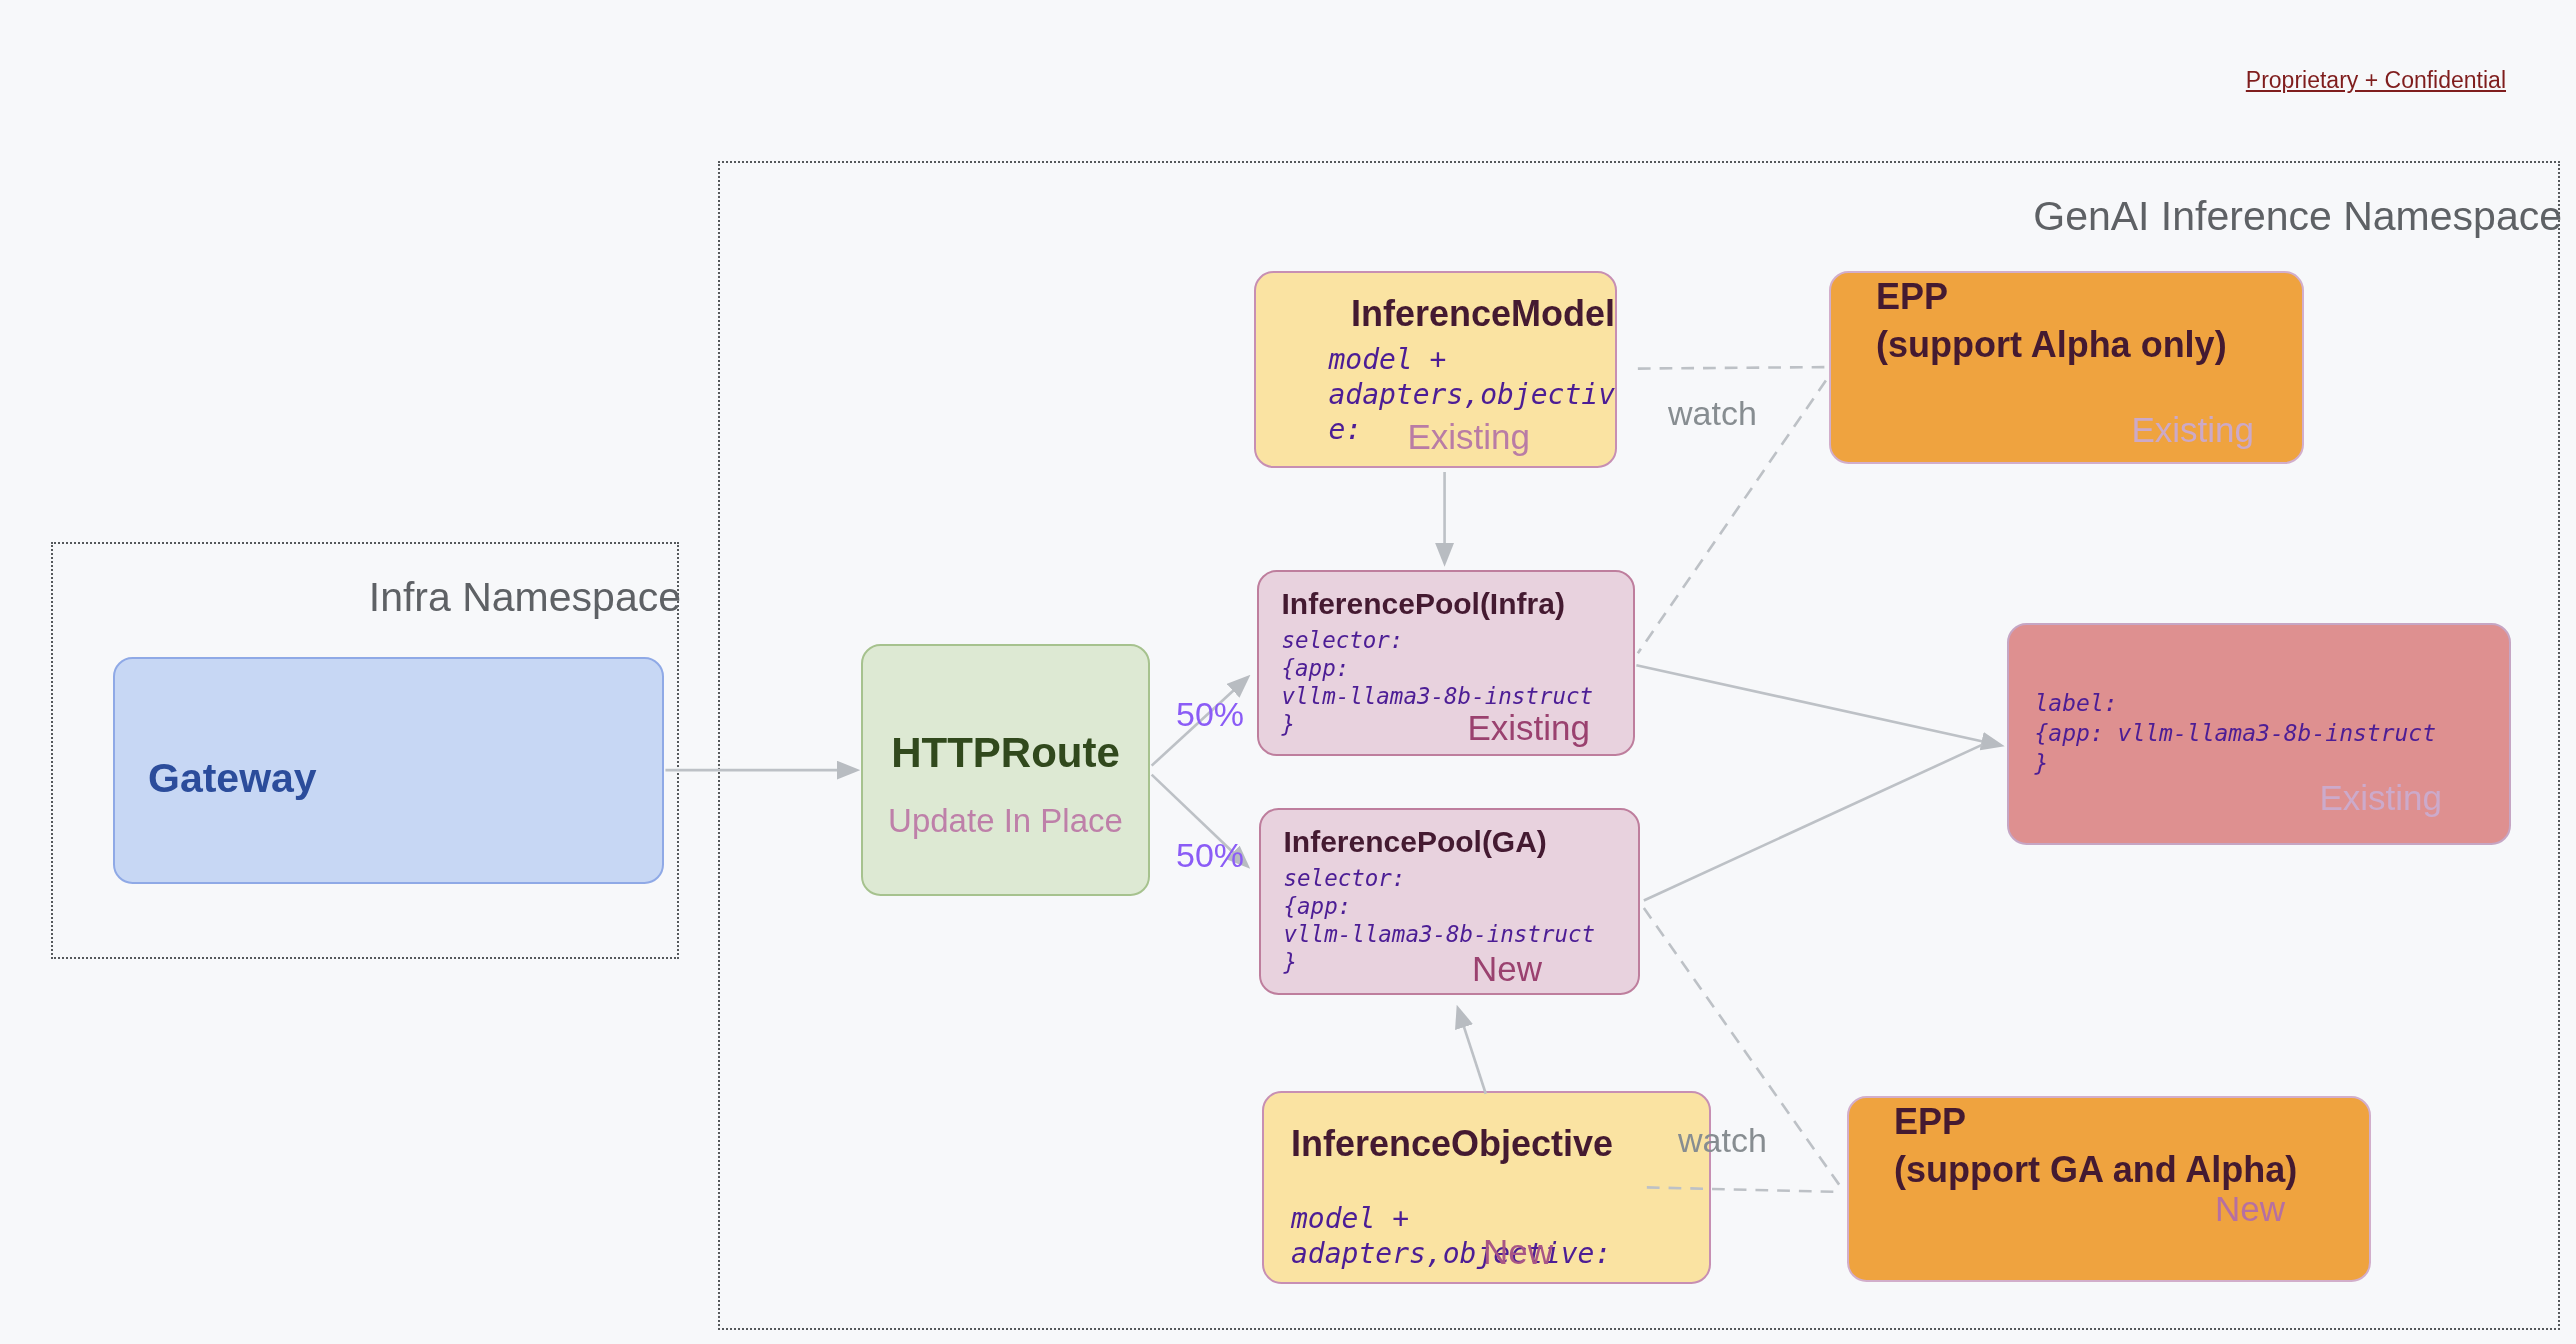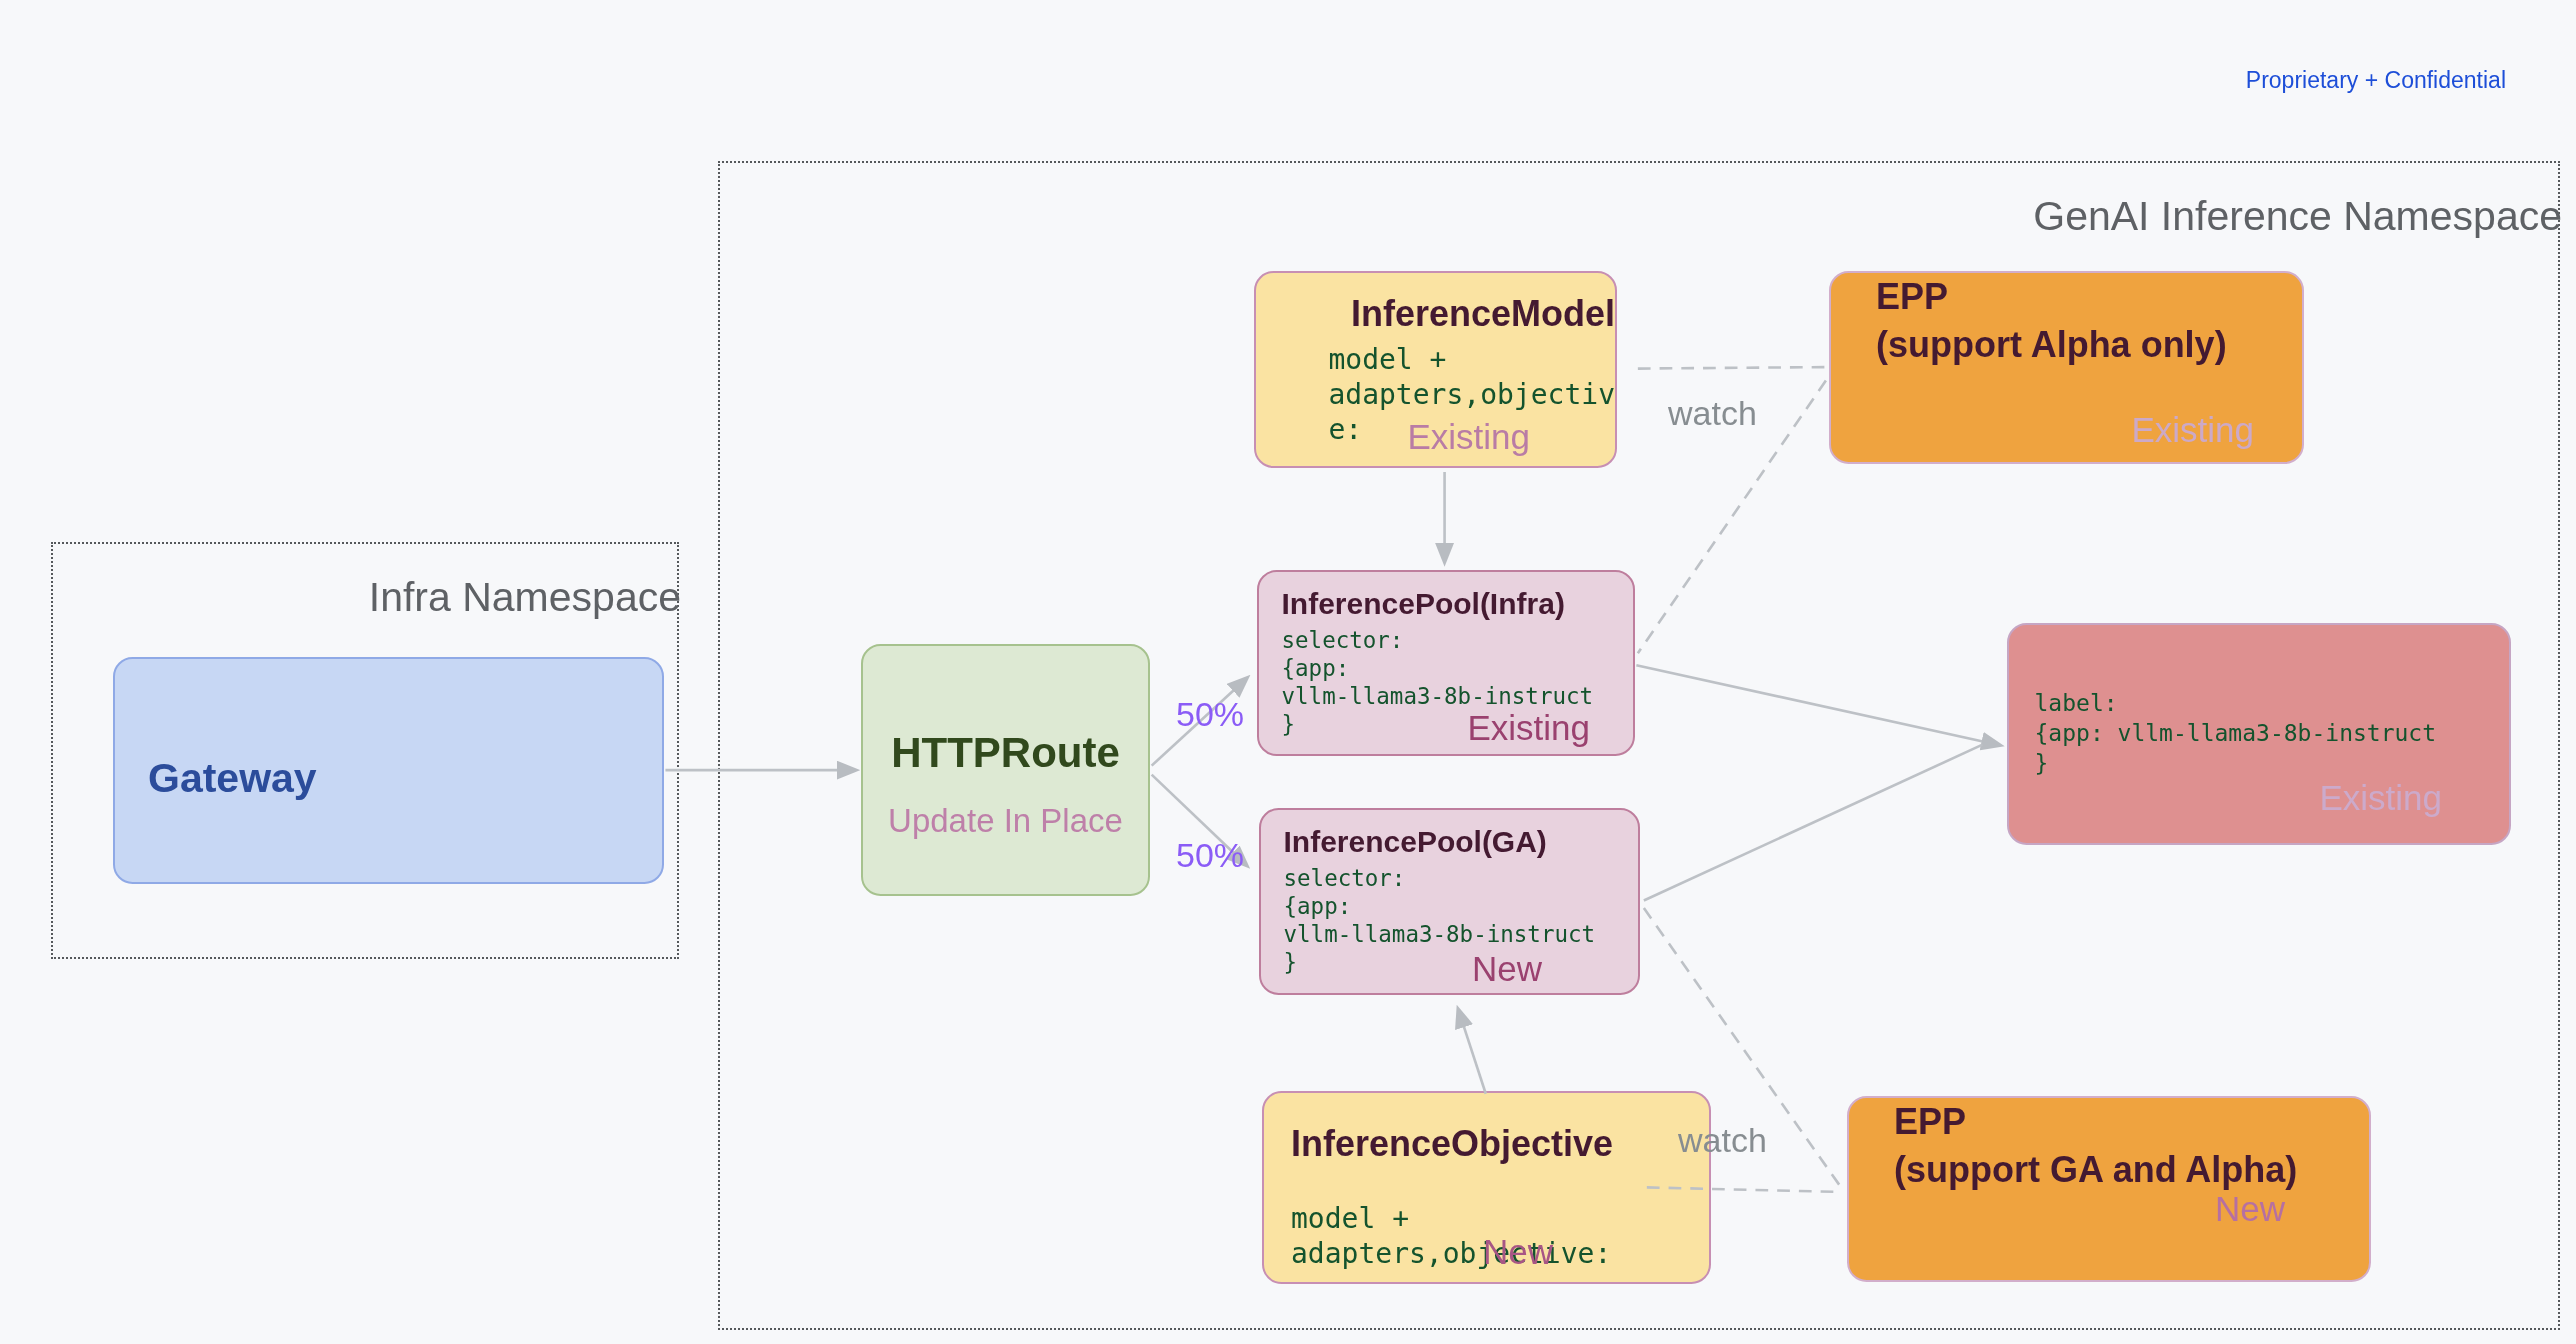--- a/index.html
+++ b/index.html
@@ -12,21 +12,21 @@
   .ns{position:absolute;border:2.2px dotted #55585B;box-sizing:border-box;}
   .ns-infra{left:51px;top:542px;width:628px;height:417px;}
   .ns-genai{left:718px;top:161px;width:1842px;height:1169px;}
   .ns-title{
     position:absolute;top:30px;left:4px;width:100%;text-align:right;
     font-size:41px;color:#5E6165;letter-spacing:0px;
   }
   
   .node{position:absolute;box-sizing:border-box;border-radius:19.5px;border:2.2px solid transparent;display:flex;flex-direction:column;}
   .node-title{font-weight:bold;color:#441A31;}
-  .mono{font-family:"DejaVu Sans Mono", monospace;color:#14532d;white-space:pre;}
+  .mono{font-family:"DejaVu Sans Mono", monospace;color:#4c1d95;white-space:pre;font-style:italic;}
   .tag{position:absolute;font-size:35px;margin-top:48px;}
 
   
   .n-gateway{left:113px;top:657px;width:551px;height:227px;background:#C7D7F4;border-color:#8FA9E6;justify-content:center;padding:15px 0 0 33px;}
   .n-gateway .node-title{font-size:41px;color:#2B4C9B;}
 
   
   .n-httproute{left:861px;top:644px;width:289px;height:252px;background:#DDE9D3;border-color:#A6C28E;align-items:center;justify-content:center;padding-top:28.5px;gap:25.5px;}
   .n-httproute .node-title{font-size:42px;color:#31491D;}
   .n-httproute .subtitle{font-size:33px;color:#BE80A9;}
@@ -65,21 +65,21 @@
   .n-msp .mono{font-size:23px;line-height:1.3;}
   .n-msp .tag{right:67px;bottom:25.5px;color:#CCAACB;}
 
   
   .edge-label{position:absolute;color:#878D91;font-size:34px;}
   .lbl-watch-top{left:1668px;top:394px;}
   .lbl-watch-bottom{left:1678px;top:1121px;}
   .pct{position:absolute;color:#8b5cf6;font-size:34px;font-weight:500;}
   .lbl-pct-top{left:1176px;top:695px;}
   .lbl-pct-bottom{left:1176px;top:836px;}
-  .watermark{position:absolute;top:67px;right:70px;font-size:23px;color:#1d4ed8;}
+  .watermark{position:absolute;top:67px;right:70px;font-size:23px;color:#7f1d1d;text-decoration:underline;}
 
   
   svg.edges{position:absolute;left:0;top:0;width:2576px;height:1344px;pointer-events:none;}
   .edge-solid{stroke:#BDC1C6;stroke-width:3.5;fill:none;}
   .edge-dash{stroke:#BDC1C6;stroke-width:3.5;fill:none;stroke-dasharray:17 12;}
 </style>
 </head>
 <body>
 
 <div class="watermark">Proprietary + Confidential</div>

